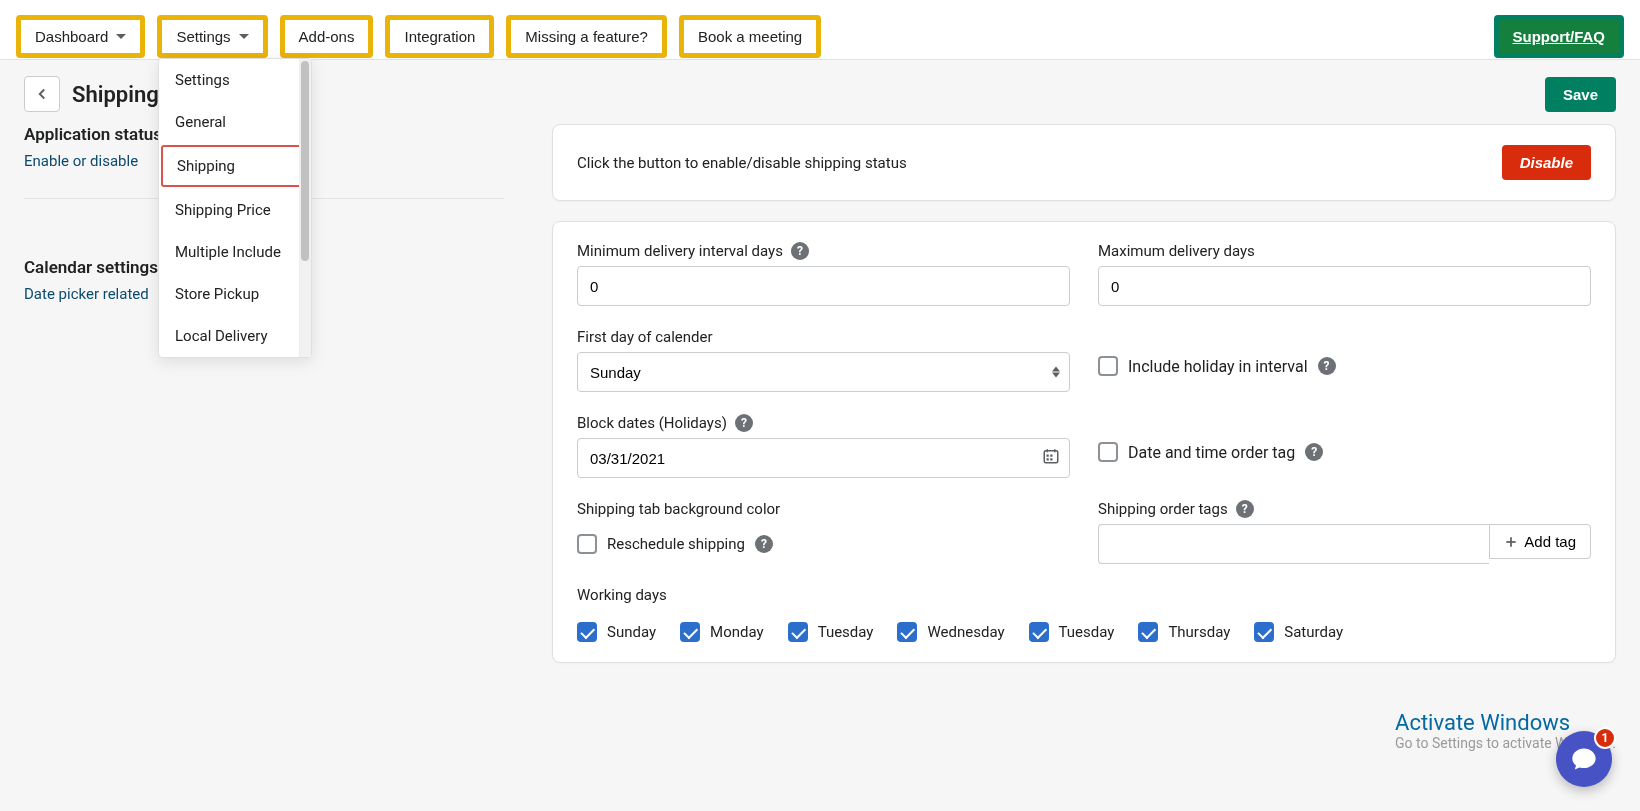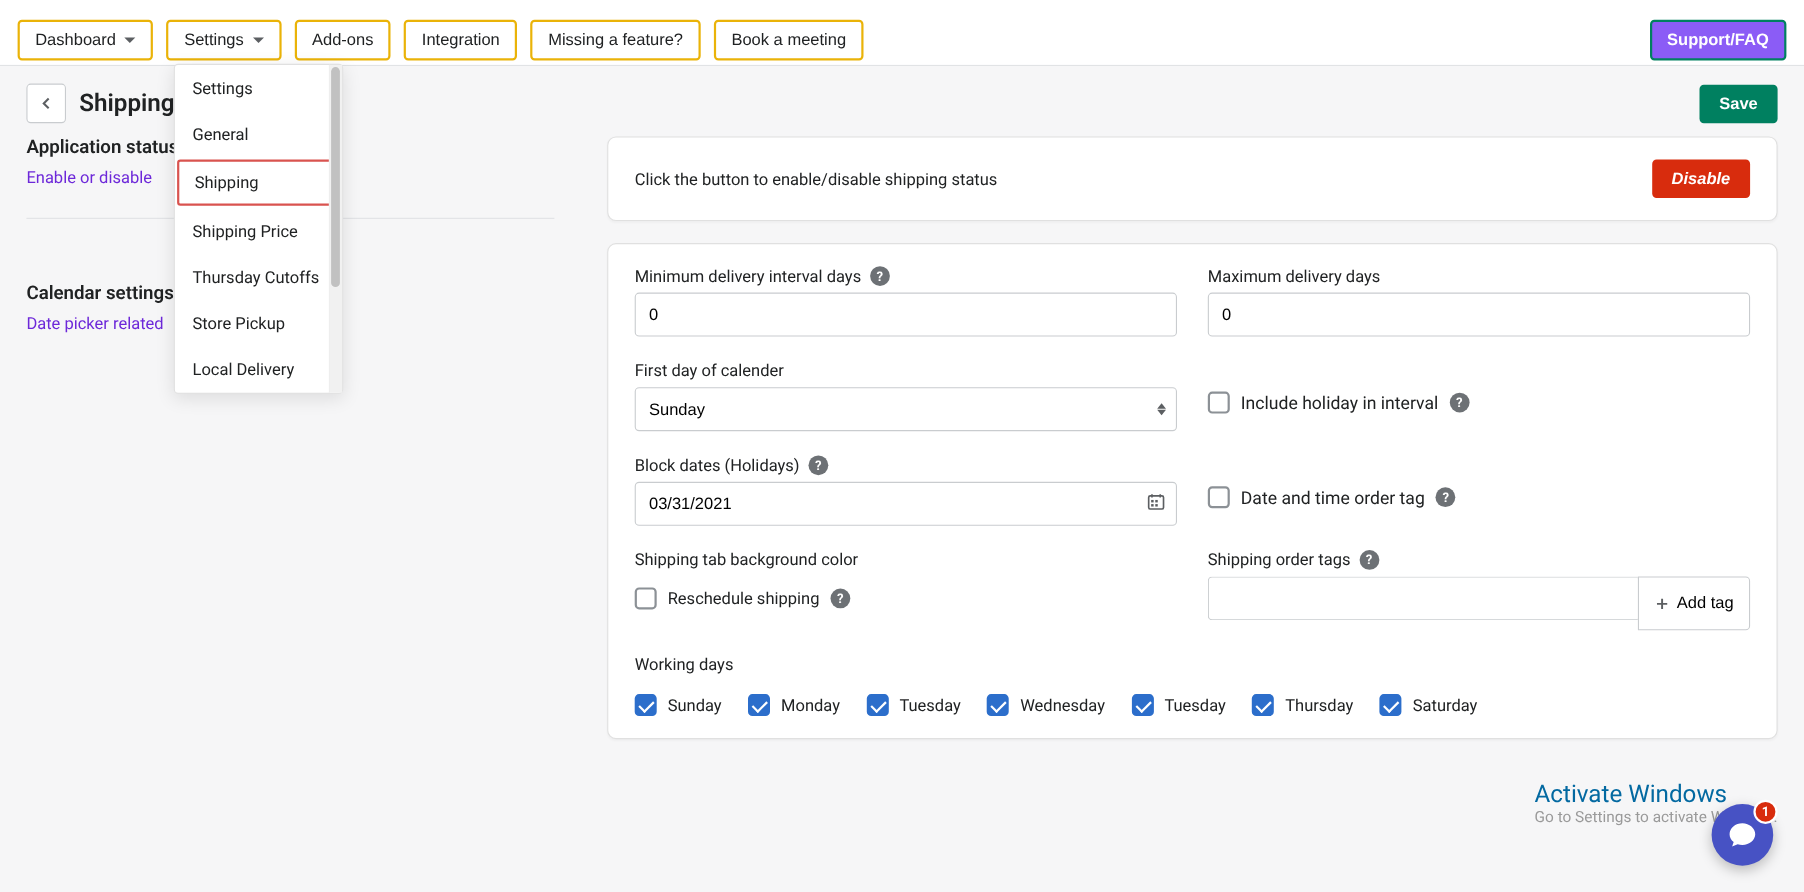--- a/index.html
+++ b/index.html
@@ -18,37 +18,38 @@
     border-bottom: 1px solid #e1e3e5;
     padding: 8px 16px;
     display: flex;
     gap: 12px;
     align-items: center;
     height: 60px;
   }
   .topbar .spacer { flex: 1; }
   .nav-btn {
     background: #fff;
-    border: 2px solid #eab308;
+    border: 5px solid #eab308;
     border-radius: 4px;
     padding: 8px 14px;
     font-size: 15px;
     font-weight: 500;
     color: #202223;
     cursor: pointer;
     display: flex;
     align-items: center;
     gap: 8px;
     margin-top: 13px;
   }
   .nav-btn.primary {
-    background: #8b5cf6;
+    background: #15803d;
     color: #fff;
     border-color: #008060;
     font-weight: 600;
+    text-decoration: underline;
   }
   .nav-btn .caret {
     width: 0; height: 0;
     border-left: 5px solid transparent;
     border-right: 5px solid transparent;
     border-top: 5px solid #5c5f62;
   }
 
   
   .dropdown {
@@ -114,21 +115,21 @@
   .left-col { width: 480px; }
   .right-col { flex: 1; }
 
   .section-head {
     font-size: 17px;
     font-weight: 600;
     margin-bottom: 8px;
   }
   .section-sub {
     font-size: 15px;
-    color: #6d28d9;
+    color: #0c4a6e;
     margin-bottom: 28px;
   }
   .section-divider { border: none; border-top: 1px solid #e1e3e5; margin: 22px 0; }
 
   .card {
     background: #fff;
     border: 1px solid #e0e0e0;
     border-radius: 8px;
     padding: 20px 24px;
     margin-bottom: 20px;
@@ -217,21 +218,21 @@
     transform: rotate(45deg) translateY(-1px);
   }
   .right-aux-row {
     display: flex; align-items: center; gap: 10px;
     padding-top: 28px;
   }
 
   .tag-input-wrap { display: flex; }
   .tag-field { flex:1; height: 40px; border: 1px solid #c9cccf; border-right: none; border-radius: 4px 0 0 4px; padding: 0 12px; font-size: 15px;}
   .add-tag-btn {
-    height: 49px; border: 1px solid #c9cccf; border-radius: 0 4px 4px 0;
+    height: 35px; border: 1px solid #c9cccf; border-radius: 0 4px 4px 0;
     background: #fff; padding: 0 14px; font-size: 15px; display: flex; align-items: center; gap: 6px; cursor: pointer;
   }
 
   .days-row { display: flex; gap: 24px; flex-wrap: wrap; margin-top: 12px;}
   
   
   .win-activate {
     position: absolute;
     right: 24px;
     bottom: 60px;
@@ -294,21 +295,21 @@
   <button class="nav-btn primary">
     <span>Support/FAQ</span>
   </button>
 </div>
 
 <div class="dropdown">
   <div class="dropdown-item">Settings</div>
   <div class="dropdown-item">General</div>
   <div class="dropdown-item highlighted">Shipping</div>
   <div class="dropdown-item">Shipping Price</div>
-  <div class="dropdown-item">Thursday Cutoffs</div>
+  <div class="dropdown-item">Multiple Include</div>
   <div class="dropdown-item">Store Pickup</div>
   <div class="dropdown-item">Local Delivery</div>
   <div class="dropdown-scroll">
     <div class="dropdown-thumb"></div>
   </div>
 </div>
 
 <div class="page-header-row">
   <button class="back-btn">
     <svg width="18" height="18" viewBox="0 0 24 24" fill="none" stroke="#5c5f62" stroke-width="2.5">

